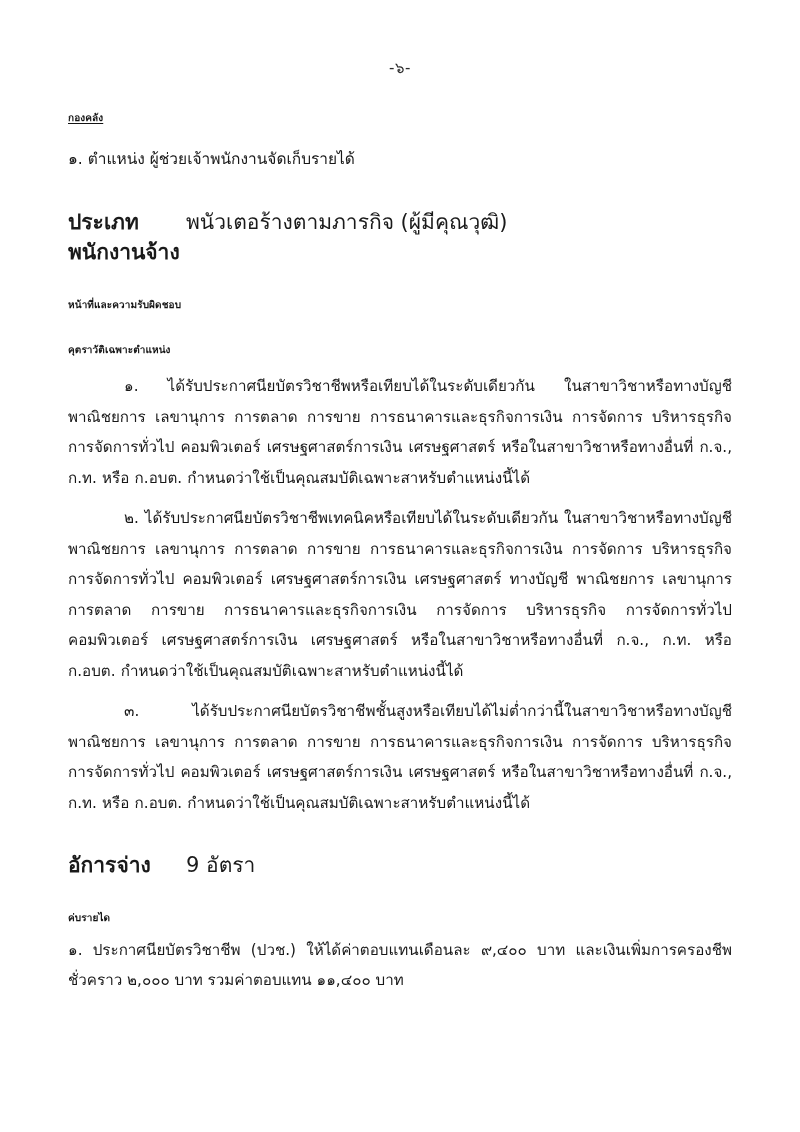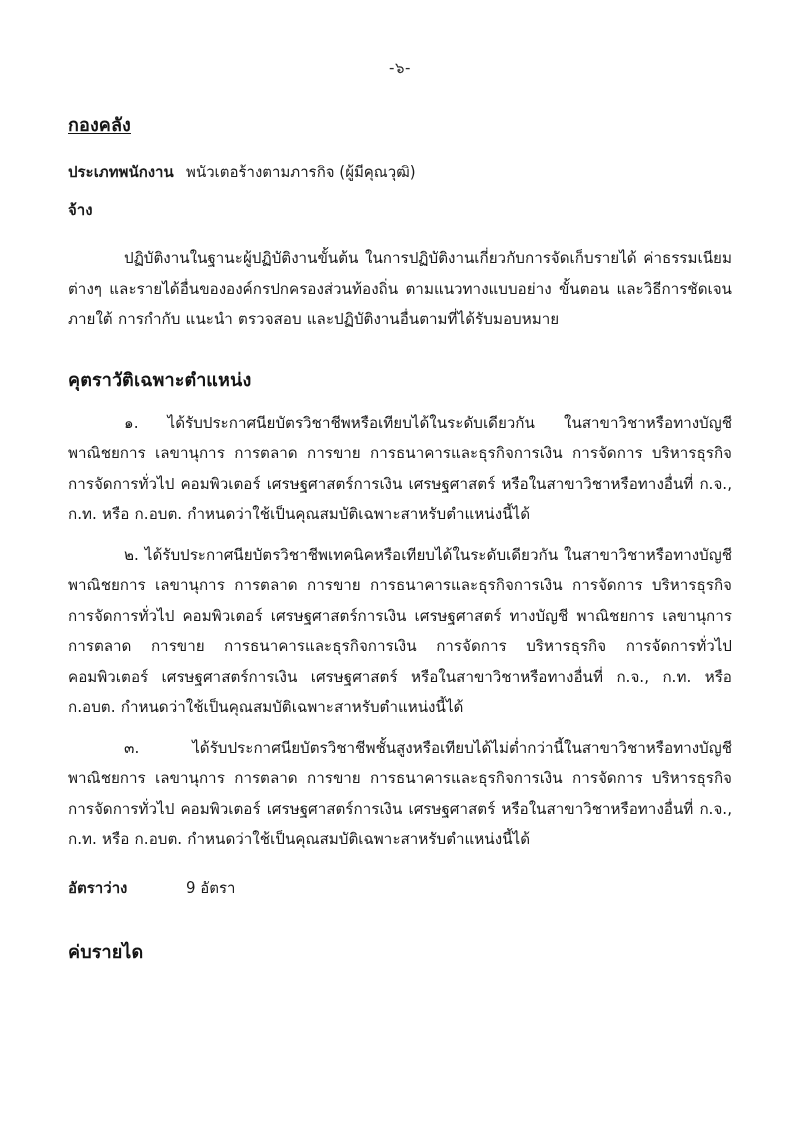--- a/index.html
+++ b/index.html
@@ -30,42 +30,42 @@
 
   .page-number {
     text-align: center;
     font-size: 15px;
     color: #2b2b2b;
     padding-top: 56px;
     letter-spacing: 0.5px;
   }
 
   .section-heading {
-    font-size: 18px;
+    font-size: 10px;
     font-weight: bold;
     color: #141414;
     margin-top: 30px;
     letter-spacing: 0.1px;
   }
   .section-heading.underlined {
     text-decoration: underline;
     text-underline-offset: 2px;
   }
 
   .line {
     font-size: 15.5px;
     line-height: 32px;
     color: #181818;
     margin-top: 18px;
   }
 
   .label-row {
-    font-size: 15px;
-    line-height: 38px;
-    margin-top: 14px;
+    font-size: 21px;
+    line-height: 30px;
+    margin-top: 32px;
     display: flex;
   }
   .label-row .lbl {
     font-weight: bold;
     width: 118px;
     flex: 0 0 118px;
   }
   .label-row .val {
     font-weight: normal;
   }
@@ -98,39 +98,41 @@
 </head>
 <body>
 
 <div class="page">
   <div class="content">
 
     <div class="page-number">-๖-</div>
 
     <div class="section-heading underlined">กองคลัง</div>
 
+    <div class="line">๑. ตำแหน่ง ผู้ช่วยเจ้าพนักงานจัดเก็บรายได้</div>
 
     <div class="label-row">
       <span class="lbl">ประเภทพนักงานจ้าง</span>
       <span class="val">พนัวเตอร้างตามภารกิจ (ผู้มีคุณวุฒิ)</span>
     </div>
 
+    <div class="section-heading">หน้าที่และความรับผิดชอบ</div>
 
-    <div class="para">ปฏิบัติงานในฐานะผู้ปฏิบัติงานขั้นต้น ในการปฏิบัติงานเกี่ยวกับการจัดเก็บรายได้ ค่าธรรมเนียมต่างๆ และรายได้อื่นขององค์กรปกครองส่วนท้องถิ่น ตามแนวทางแบบอย่าง ขั้นตอน และวิธีการชัดเจน ภายใต้ การกำกับ แนะนำ ตรวจสอบ และปฏิบัติงานอื่นตามที่ได้รับมอบหมาย</div>
 
     <div class="section-heading">คุตราวัติเฉพาะตำแหน่ง</div>
 
     <div class="para">๑. ได้รับประกาศนียบัตรวิชาชีพหรือเทียบได้ในระดับเดียวกัน ในสาขาวิชาหรือทางบัญชี พาณิชยการ เลขานุการ การตลาด การขาย การธนาคารและธุรกิจการเงิน การจัดการ บริหารธุรกิจ การจัดการทั่วไป คอมพิวเตอร์ เศรษฐศาสตร์การเงิน เศรษฐศาสตร์ หรือในสาขาวิชาหรือทางอื่นที่ ก.จ., ก.ท. หรือ ก.อบต. กำหนดว่าใช้เป็นคุณสมบัติเฉพาะสาหรับตำแหน่งนี้ได้</div>
 
     <div class="para tight">๒. ได้รับประกาศนียบัตรวิชาชีพเทคนิคหรือเทียบได้ในระดับเดียวกัน ในสาขาวิชาหรือทางบัญชี พาณิชยการ เลขานุการ การตลาด การขาย การธนาคารและธุรกิจการเงิน การจัดการ บริหารธุรกิจ การจัดการทั่วไป คอมพิวเตอร์ เศรษฐศาสตร์การเงิน เศรษฐศาสตร์ ทางบัญชี พาณิชยการ เลขานุการ การตลาด การขาย การธนาคารและธุรกิจการเงิน การจัดการ บริหารธุรกิจ การจัดการทั่วไป คอมพิวเตอร์ เศรษฐศาสตร์การเงิน เศรษฐศาสตร์ หรือในสาขาวิชาหรือทางอื่นที่ ก.จ., ก.ท. หรือ ก.อบต. กำหนดว่าใช้เป็นคุณสมบัติเฉพาะสาหรับตำแหน่งนี้ได้</div>
 
     <div class="para tight">๓. ได้รับประกาศนียบัตรวิชาชีพชั้นสูงหรือเทียบได้ไม่ต่ำกว่านี้ในสาขาวิชาหรือทางบัญชี พาณิชยการ เลขานุการ การตลาด การขาย การธนาคารและธุรกิจการเงิน การจัดการ บริหารธุรกิจ การจัดการทั่วไป คอมพิวเตอร์ เศรษฐศาสตร์การเงิน เศรษฐศาสตร์ หรือในสาขาวิชาหรือทางอื่นที่ ก.จ., ก.ท. หรือ ก.อบต. กำหนดว่าใช้เป็นคุณสมบัติเฉพาะสาหรับตำแหน่งนี้ได้</div>
 
     <div class="label-row">
-      <span class="lbl">อัตราว่าง</span>
+      <span class="lbl">อัการจ่าง</span>
       <span class="val">9 อัตรา</span>
     </div>
 
     <div class="section-heading">ค่บรายได</div>
 
+    <div class="pay-item">๑. ประกาศนียบัตรวิชาชีพ (ปวช.) ให้ได้ค่าตอบแทนเดือนละ ๙,๔๐๐ บาท และเงินเพิ่มการครองชีพชั่วคราว ๒,๐๐๐ บาท รวมค่าตอบแทน ๑๑,๔๐๐ บาท</div>
 
   </div>
 </div>
 
 </body></html>

